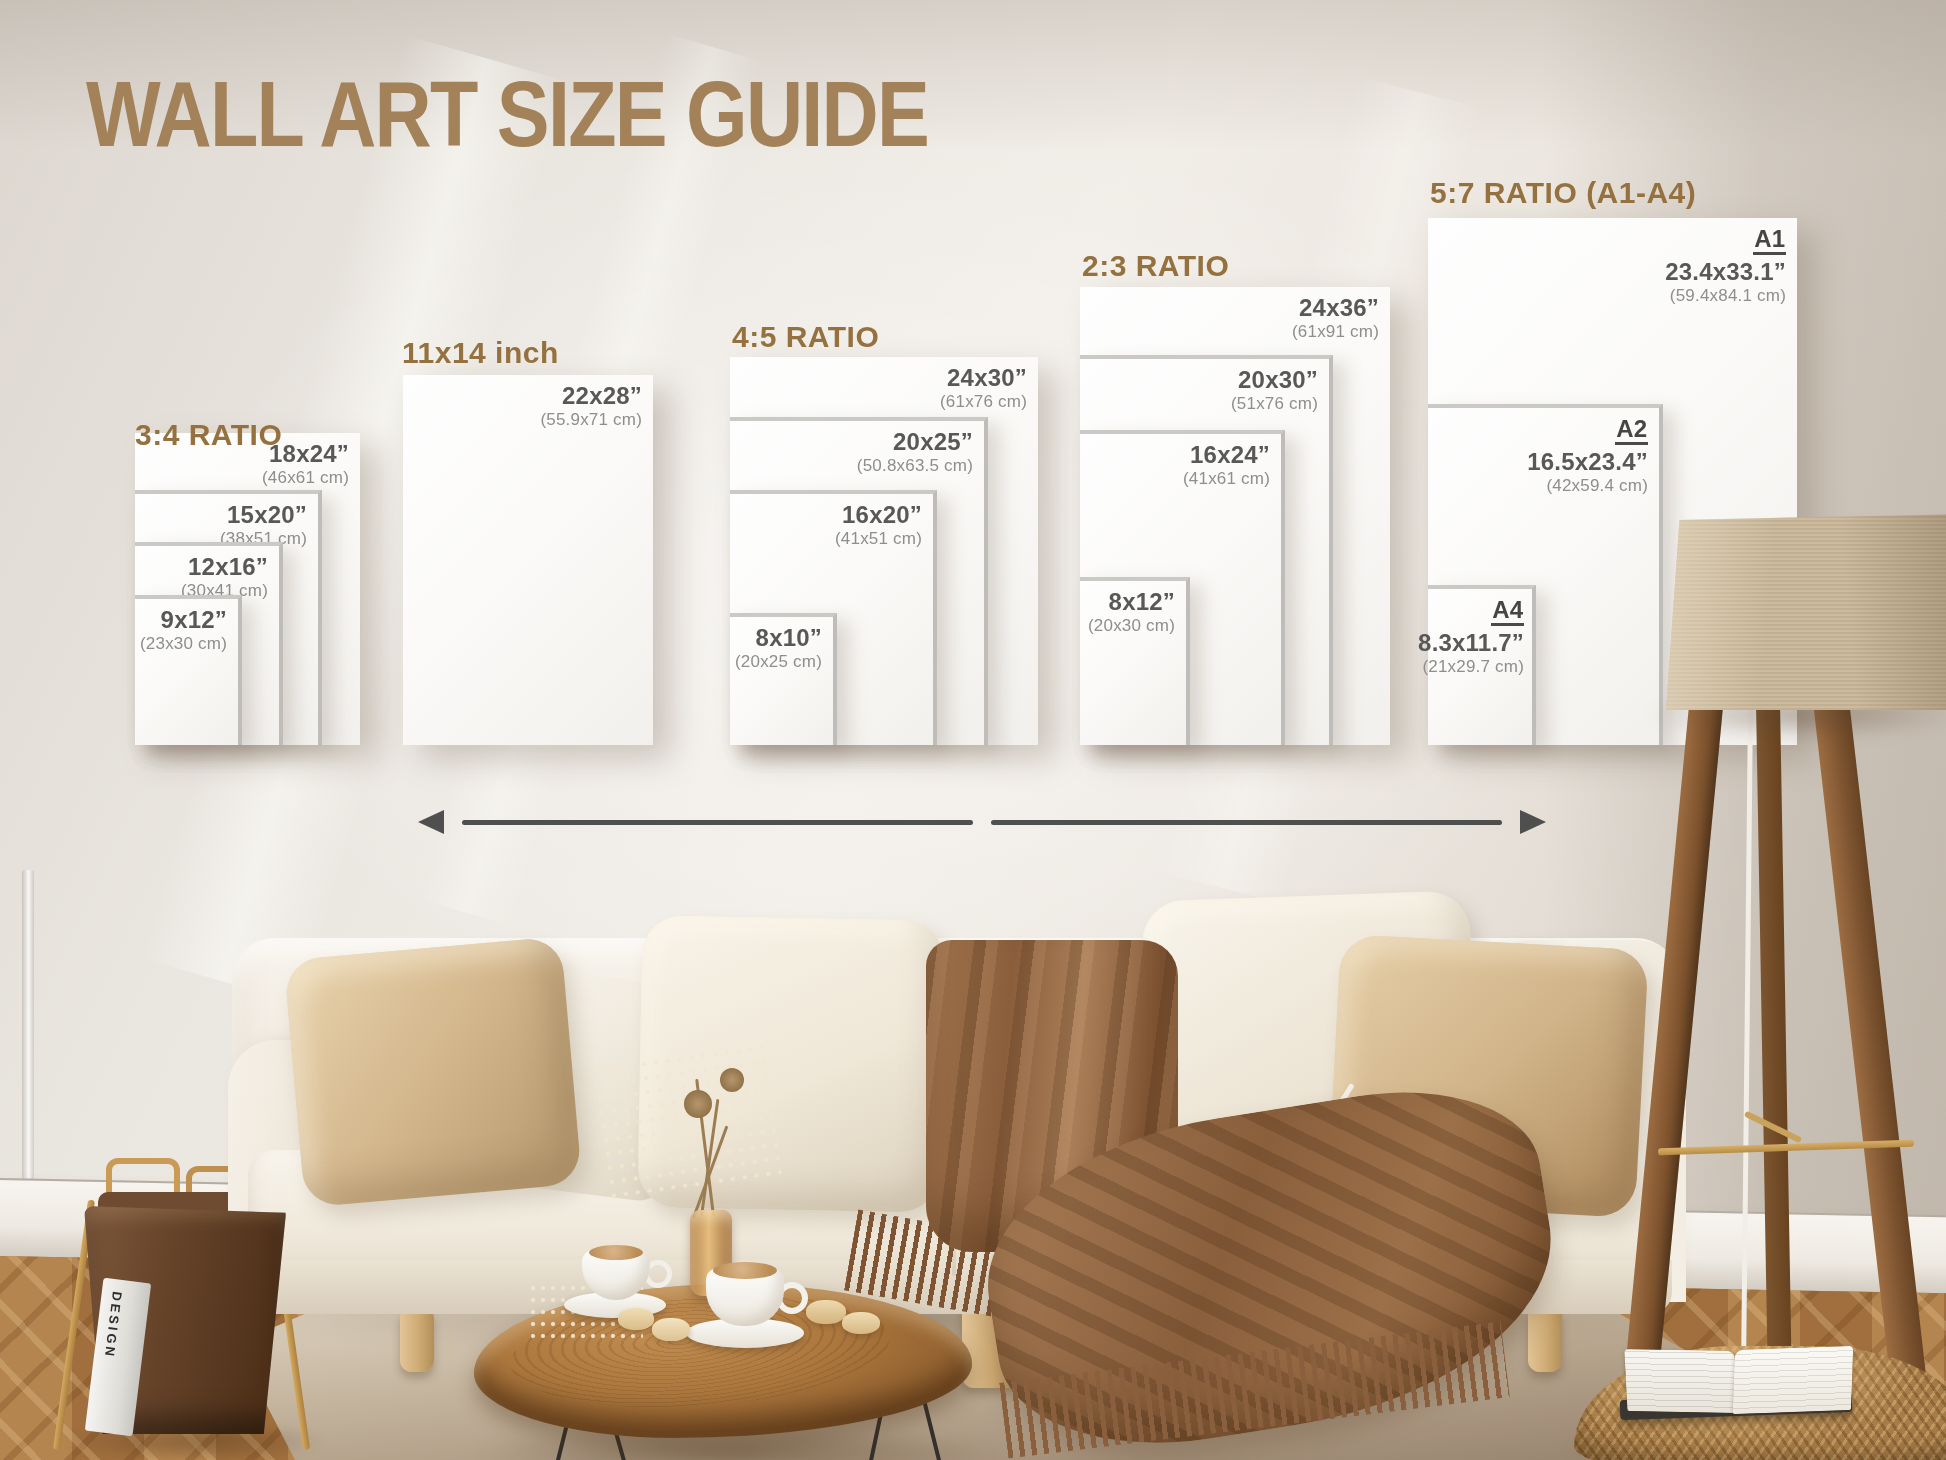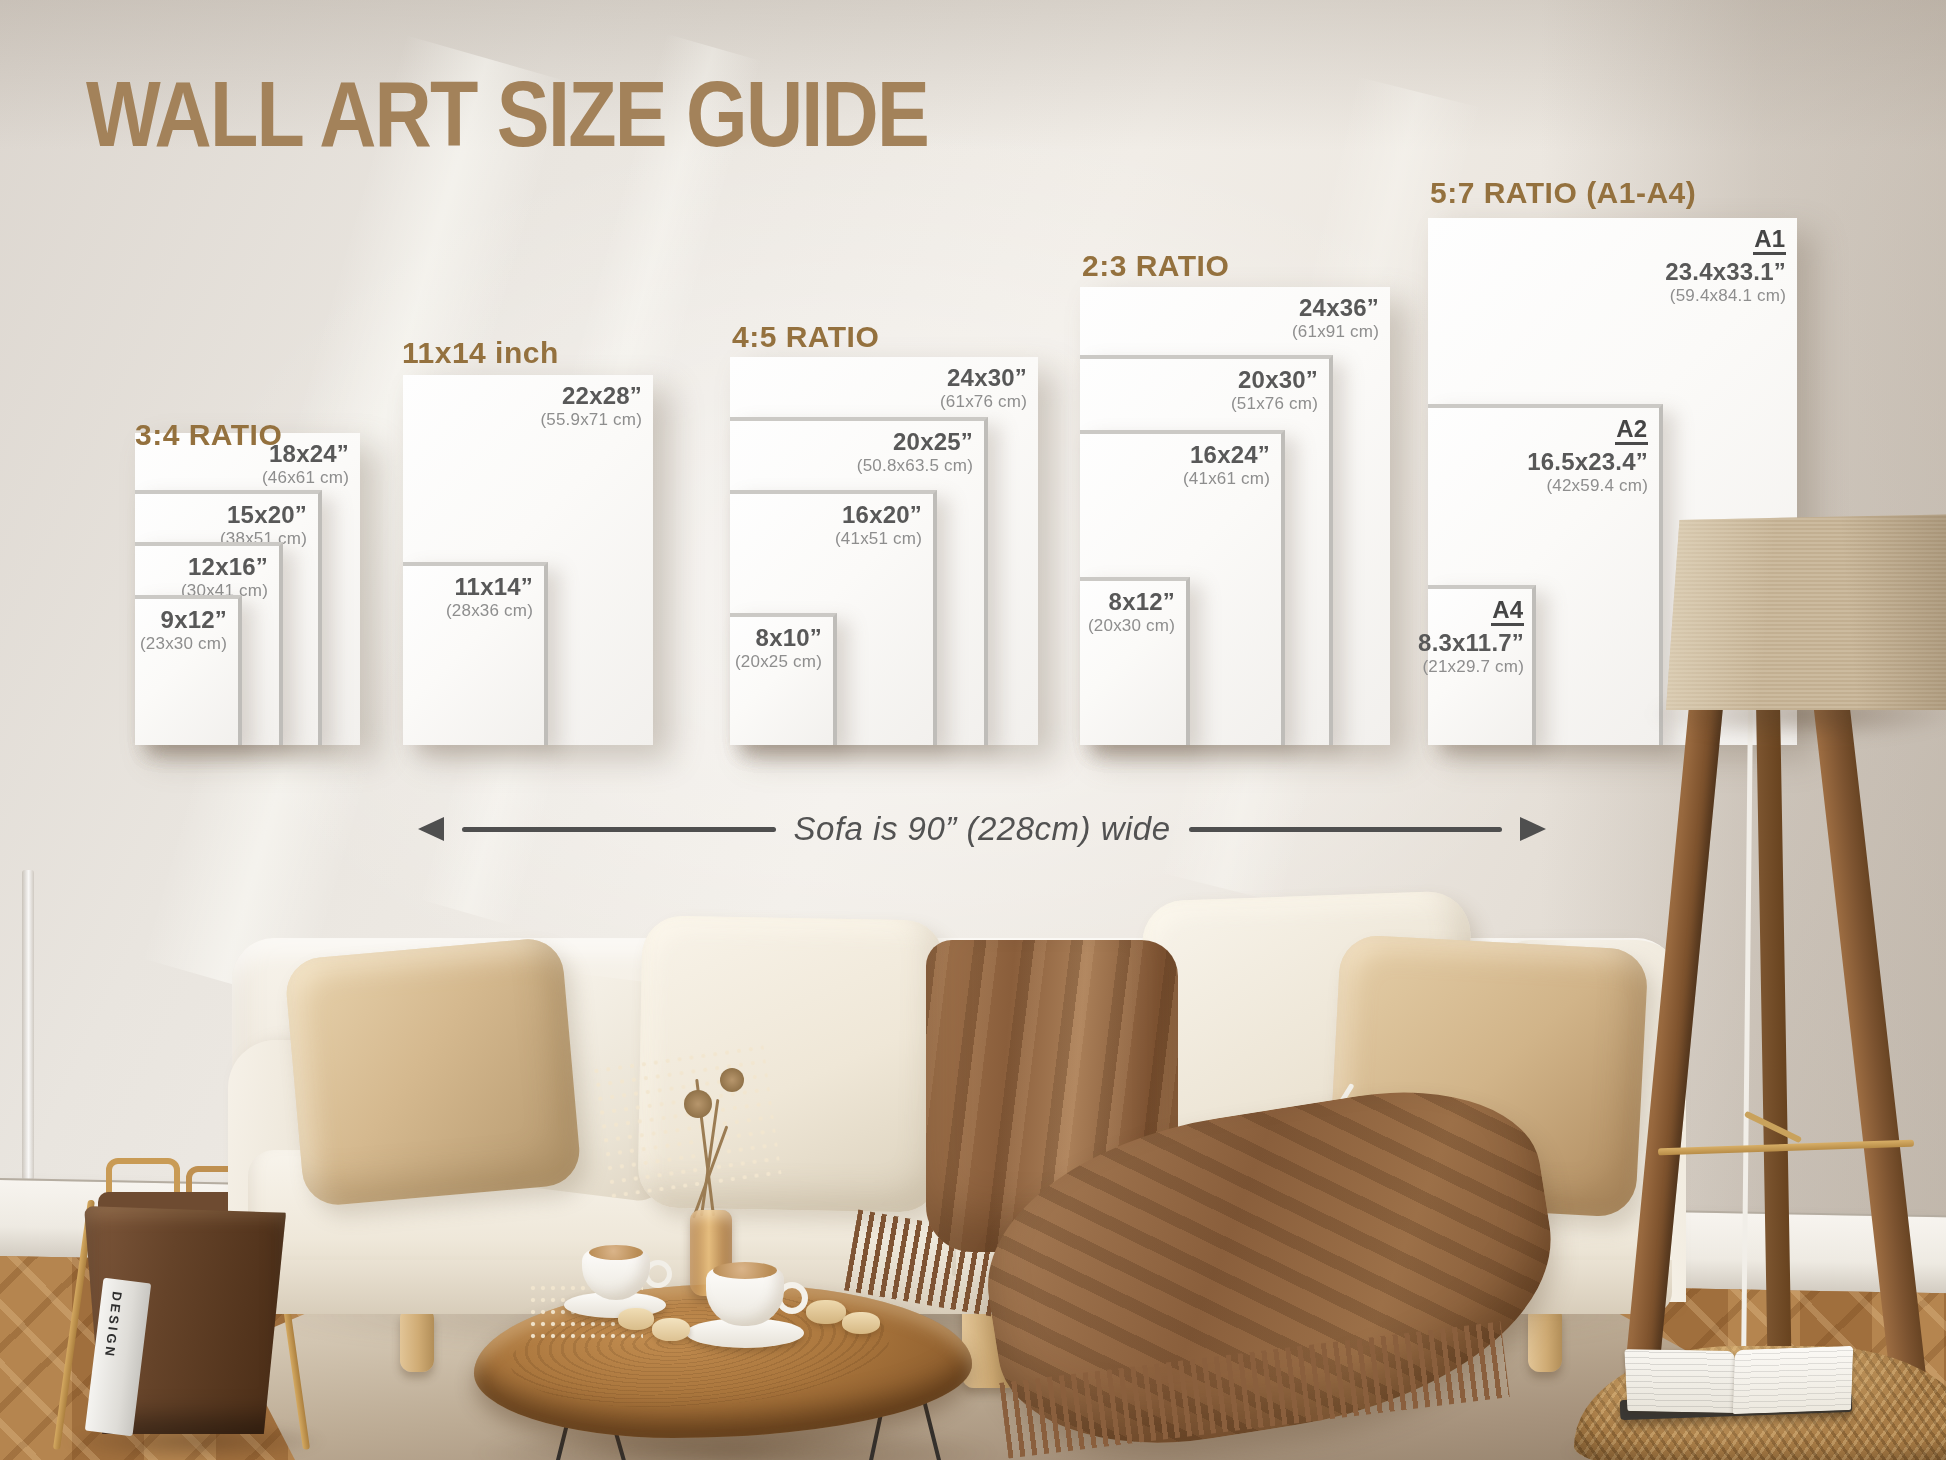--- a/index.html
+++ b/index.html
@@ -93,26 +93,20 @@
     </div>
   </div>
 
   <div class="group-label" style="left:402px;top:336px">11x14 inch</div>
   <div class="frame" style="left:403px;top:375px;width:250px;height:370px;z-index:10">
     <div class="flabel">
       <span class="f-in">22x28”</span>
       <span class="f-cm">(55.9x71 cm)</span>
     </div>
   </div>
-  <div class="frame nested" style="left:403px;top:562px;width:145px;height:183px;z-index:11">
-    <div class="flabel">
-      <span class="f-in">11x14”</span>
-      <span class="f-cm">(28x36 cm)</span>
-    </div>
-  </div>
 
   <div class="group-label" style="left:732px;top:320px">4:5 RATIO</div>
   <div class="frame" style="left:730px;top:357px;width:308px;height:388px;z-index:10">
     <div class="flabel">
       <span class="f-in">24x30”</span>
       <span class="f-cm">(61x76 cm)</span>
     </div>
   </div>
   <div class="frame nested" style="left:730px;top:417px;width:258px;height:328px;z-index:11">
     <div class="flabel">
@@ -178,21 +172,20 @@
     <div class="flabel" style="right:8px">
       <span class="f-series">A4</span>
       <span class="f-in">8.3x11.7”</span>
       <span class="f-cm">(21x29.7 cm)</span>
     </div>
   </div>
 
   <div class="sofa-arrow">
     <div class="arrow-head left"></div>
     <div class="arrow-line"></div>
-    <div class="arrow-text">Sofa is 90” (228cm) wide</div>
     <div class="arrow-line"></div>
     <div class="arrow-head right"></div>
   </div>
 
   <div class="s" style="left:235px;top:1202px;width:1500px;height:258px;clip-path:polygon(0 55%,18% 10%,55% 2%,85% 20%,100% 68%,94% 100%,4% 100%);background:linear-gradient(175deg,#e3d9ca,#d2c5b1 38%,#bcab94 62%,#a6927c 85%,#97846e);z-index:5"></div>
   <div class="s" style="left:255px;top:1268px;width:1420px;height:95px;background:radial-gradient(ellipse at 50% 50%,rgba(88,68,48,0.38),rgba(88,68,48,0) 70%);filter:blur(7px);z-index:6"></div>
 
   <div class="s" style="left:232px;top:938px;width:1446px;height:332px;border-radius:42px 42px 0 0;background:linear-gradient(180deg,#f7f3eb,#f0eadf 45%,#e6ded0 80%,#ddd4c4);box-shadow:inset 0 16px 20px rgba(255,255,255,0.55),inset 0 -26px 36px rgba(148,128,103,0.18);z-index:7"></div>
   <div class="s" style="left:950px;top:955px;width:3px;height:190px;background:rgba(120,100,78,0.10);z-index:7"></div>
   <div class="s" style="left:228px;top:1040px;width:152px;height:262px;border-radius:48px 22px 0 0;background:linear-gradient(100deg,#f6f1e8,#eae3d5 65%,#ded5c4);box-shadow:10px 0 16px rgba(148,128,103,0.18);z-index:8"></div>

